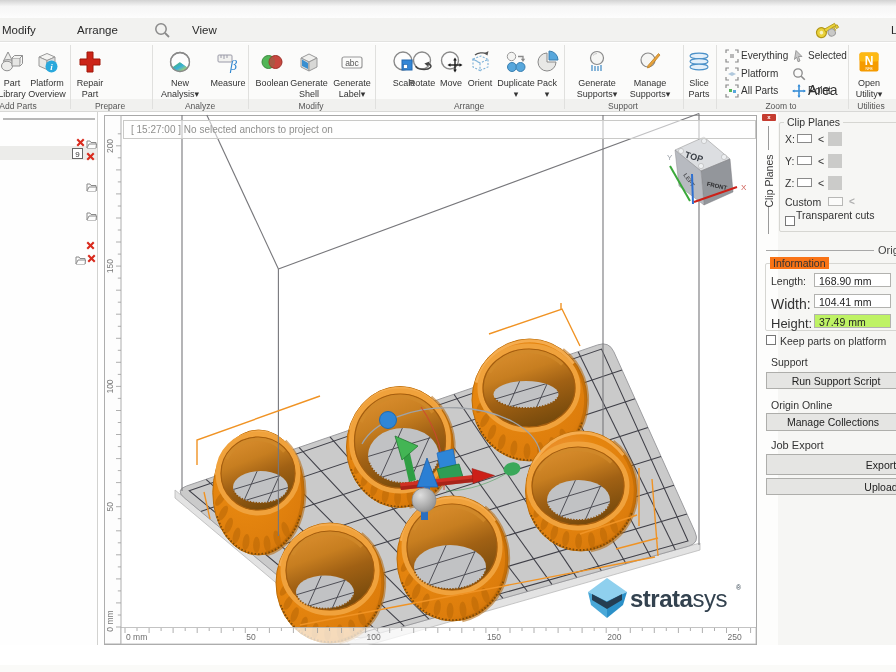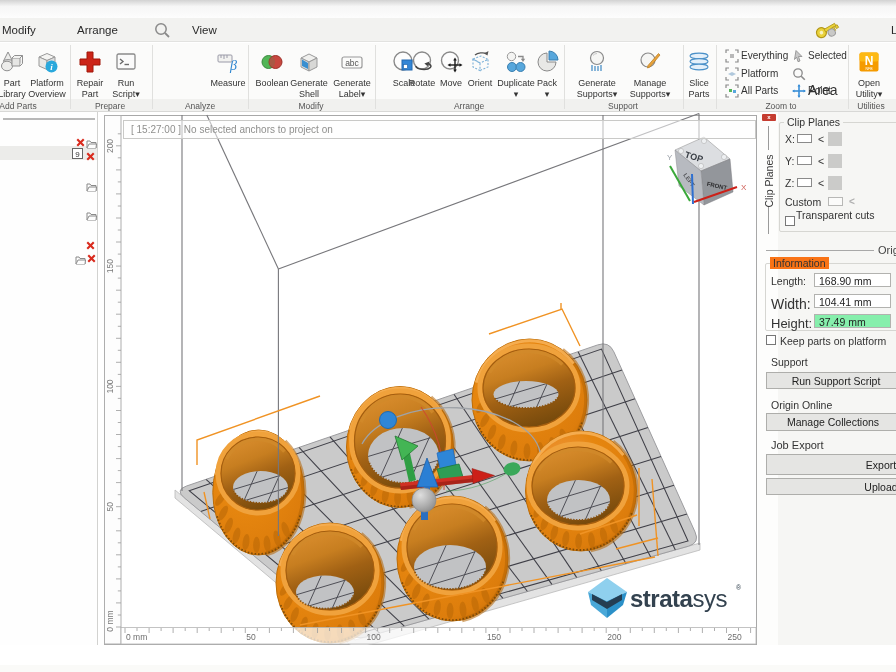--- a/index.html
+++ b/index.html
@@ -73,27 +73,28 @@
             <path d="M21,8 L21,17 L13,20.5 L13,11.5 Z" fill="#dedede" stroke="#999"></path>
             <circle cx="17.5" cy="17.5" r="6" fill="#29a8dc"></circle>
             <text x="17.5" y="21" font-family="Liberation Serif, serif" font-size="9" font-weight="bold" font-style="italic" fill="#fff" text-anchor="middle">i</text>
           </svg></div>
         <div class="rlab">Platform<br>Overview</div>
       </div><div class="rit" style="left:64px">
         <div class="ricn"><svg width="26" height="26" viewBox="0 0 26 26">
             <path d="M10,3 L16,3 L16,10 L23,10 L23,16 L16,16 L16,23 L10,23 L10,16 L3,16 L3,10 L10,10 Z" fill="#cc2418" stroke="#a01608" stroke-width="1"></path>
           </svg></div>
         <div class="rlab">Repair<br>Part</div>
-      </div><div class="rit" style="left:100px">
-        <div class="ricn"><svg width="26" height="26" viewBox="0 0 26 26">
-            <rect x="4" y="5" width="18" height="15" rx="1.5" fill="#fafafa" stroke="#8a8a8a" stroke-width="1.3"></rect>
-            <path d="M7,10 L10,12.5 L7,15" fill="none" stroke="#6a6a6a" stroke-width="1.4"></path>
-            <line x1="11.5" y1="15.5" x2="16" y2="15.5" stroke="#6a6a6a" stroke-width="1.4"></line>
-          </svg></div>
-        <div class="rlab">Run<br>Script▾</div>
+      </div><div class="rit" style="left:154px">
+        <div class="ricn"><svg width="26" height="26" viewBox="0 0 26 26">
+            <circle cx="13" cy="13" r="9.5" fill="#fdfdfd" stroke="#8a8a8a" stroke-width="1.3"></circle>
+            <path d="M13,13 L20.8,18.4 A9.5,9.5 0 0 1 5.2,18.4 Z" fill="url(#ganal)"></path>
+            <path d="M13,13 L22.5,13 L20.8,18.4 Z" fill="#fff"></path>
+            <circle cx="13" cy="13" r="9.5" fill="none" stroke="#8a8a8a" stroke-width="1.3"></circle>
+          </svg></div>
+        <div class="rlab">New<br>Analysis▾</div>
       </div><div class="rit" style="left:202px">
         <div class="ricn"><svg width="26" height="26" viewBox="0 0 26 26">
             <rect x="3" y="6" width="14" height="7" rx="1" fill="#f2f2f0" stroke="#9a9aa8"></rect>
             <line x1="6" y1="6" x2="6" y2="9" stroke="#9a9aa8"></line>
             <line x1="9" y1="6" x2="9" y2="10" stroke="#9a9aa8"></line>
             <line x1="12" y1="6" x2="12" y2="9" stroke="#9a9aa8"></line>
             <text x="15" y="21" font-family="Liberation Serif, serif" font-size="14" font-style="italic" fill="#2e86d0">β</text>
           </svg></div>
         <div class="rlab">Measure</div>
       </div><div class="rit" style="left:246px">
@@ -686,21 +687,21 @@
     <div style="position:absolute;left:796px;top:209px;font-size:10.5px;color:#333">Transparent cuts</div>
     <div style="position:absolute;left:766px;top:250px;width:108px;border-top:1px solid #a8a8a8"></div>
     <div style="position:absolute;left:878px;top:244px;font-size:11px;color:#444">Origin</div>
     <div style="position:absolute;left:765px;top:263px;width:160px;height:68px;border:1px solid #d6d6d2;border-radius:2px"></div>
     <div style="position:absolute;left:770px;top:257px;background:#f97316;padding:0 3px;font-size:10.5px;color:#333">Information</div>
     <div style="position:absolute;left:771px;top:275px;font-size:10.5px;color:#333">Length:</div>
     <div style="position:absolute;left:814px;top:273px;width:77px;height:14px;border:1px solid #b2b2af;background:#fff;font-size:10.5px;color:#222;padding:1px 0 0 4px">168.90 mm</div>
     <div style="position:absolute;left:771px;top:296px;font-size:14px;color:#333">Width:</div>
     <div style="position:absolute;left:814px;top:294px;width:77px;height:14px;border:1px solid #b2b2af;background:#fff;font-size:10.5px;color:#222;padding:1px 0 0 4px">104.41 mm</div>
     <div style="position:absolute;left:771px;top:316px;font-size:13px;color:#333">Height:</div>
-    <div style="position:absolute;left:814px;top:314px;width:77px;height:14px;border:1px solid #b2b2af;background:#86efac;font-size:10.5px;color:#222;padding:1px 0 0 4px">37.49 mm</div>
+    <div style="position:absolute;left:814px;top:314px;width:77px;height:14px;border:1px solid #b2b2af;background:#bef264;font-size:10.5px;color:#222;padding:1px 0 0 4px">37.49 mm</div>
     <div style="position:absolute;left:766px;top:335px;width:10px;height:10px;border:1px solid #777;background:#fff"></div>
     <div style="position:absolute;left:780px;top:335px;font-size:10.5px;color:#333;white-space:nowrap">Keep parts on platform</div>
     <div style="position:absolute;left:771px;top:356px;font-size:10.5px;color:#333">Support</div>
     <div style="position:absolute;left:766px;top:372px;width:140px;height:17px;background:#e5e5e3;border:1px solid #aeaeab;font-size:10.5px;color:#222;display:flex;align-items:center;justify-content:center">Run Support Script</div>
     <div style="position:absolute;left:771px;top:399px;font-size:10.5px;color:#333">Origin Online</div>
     <div style="position:absolute;left:766px;top:413px;width:134px;height:18px;background:#e5e5e3;border:1px solid #aeaeab;font-size:10.5px;color:#222;display:flex;align-items:center;justify-content:center">Manage Collections</div>
     <div style="position:absolute;left:771px;top:439px;font-size:11px;color:#333">Job Export</div>
     <div style="position:absolute;left:766px;top:454px;width:230px;height:21px;background:#e5e5e3;border:1px solid #aeaeab;font-size:10.5px;color:#222;display:flex;align-items:center;justify-content:center">Export</div>
     <div style="position:absolute;left:766px;top:478px;width:230px;height:17px;background:#e5e5e3;border:1px solid #aeaeab;font-size:10.5px;color:#222;display:flex;align-items:center;justify-content:center">Upload</div>
 <div id="bottomstrip"></div>

